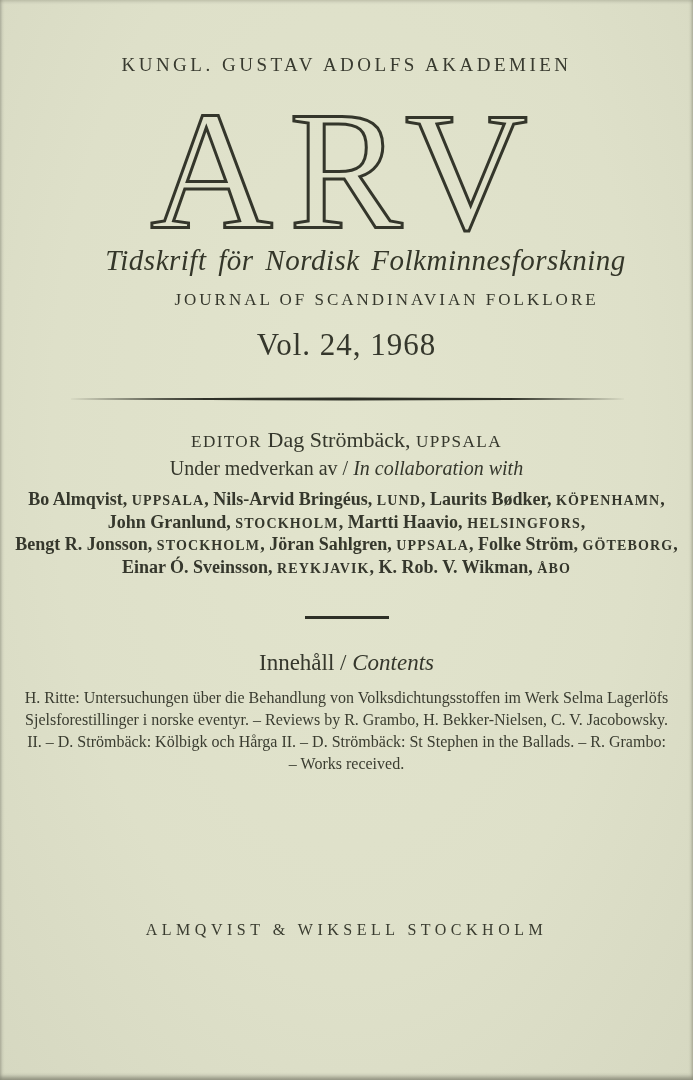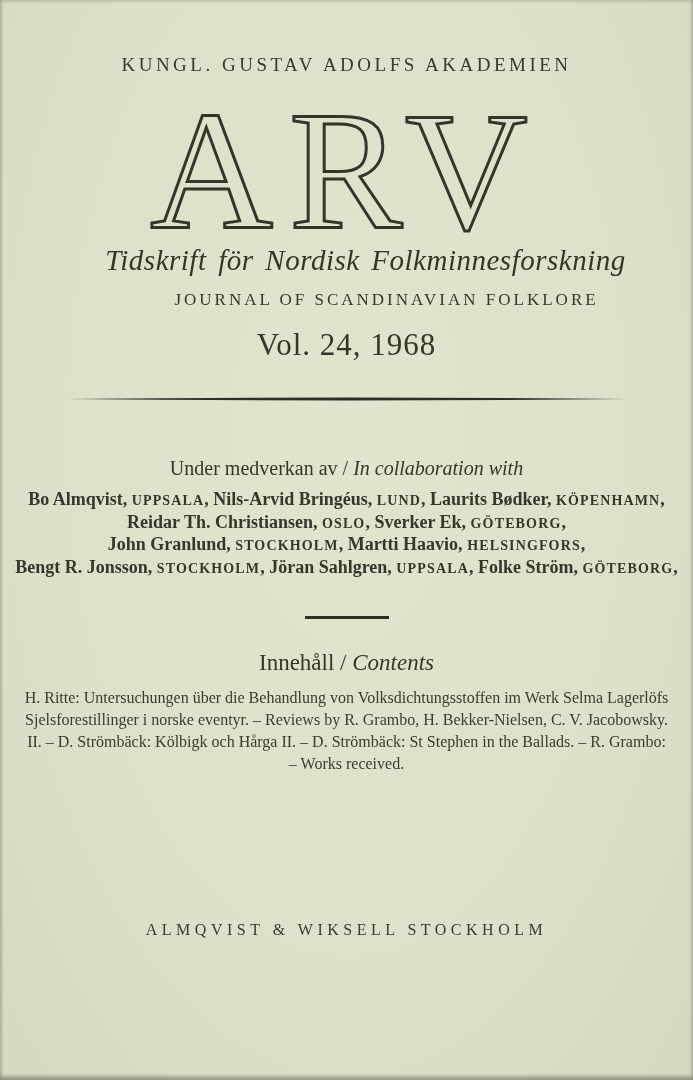--- a/index.html
+++ b/index.html
@@ -108,28 +108,29 @@
   <div class="abs subtitle-en">JOURNAL OF SCANDINAVIAN FOLKLORE</div>
 
   <div class="abs volume">Vol. 24, 1968</div>
 
   <div class="abs swell-rule">
     <svg width="560" height="6" viewBox="0 0 560 6">
       <path d="M0,3 Q280,0.2 560,3 Q280,5.8 0,3 Z" fill="#2e3027"></path>
     </svg>
   </div>
 
+  <div class="abs editor-line"><span class="seg-sc">EDITOR </span><span class="seg-rm">Dag Strömbäck, </span><span class="seg-sc">UPPSALA</span></div>
 
   <div class="abs medverkan-line"><span class="seg-rm">Under medverkan av / </span><span class="seg-it">In collaboration with</span></div>
 
   <div class="abs collab">
     <div><span class="seg-rm">Bo Almqvist, </span><span class="seg-sc">UPPSALA</span><span class="seg-rm">, Nils-Arvid Bringéus, </span><span class="seg-sc">LUND</span><span class="seg-rm">, Laurits Bødker, </span><span class="seg-sc">KÖPENHAMN</span><span class="seg-rm">,</span></div>
-    <div><span class="seg-rm">Reidar Th. Christiansen, </span><span class="seg-sc">OSLO</span><span class="seg-rm">, Sverker Ek, </span><span class="seg-sc">GÖTEBORG</span><span class="seg-rm">,</span></div>
     <div><span class="seg-rm">John Granlund, </span><span class="seg-sc">STOCKHOLM</span><span class="seg-rm">, Martti Haavio, </span><span class="seg-sc">HELSINGFORS</span><span class="seg-rm">,</span></div>
     <div><span class="seg-rm">Bengt R. Jonsson, </span><span class="seg-sc">STOCKHOLM</span><span class="seg-rm">, Jöran Sahlgren, </span><span class="seg-sc">UPPSALA</span><span class="seg-rm">, Folke Ström, </span><span class="seg-sc">GÖTEBORG</span><span class="seg-rm">,</span></div>
+    <div><span class="seg-rm">Einar Ó. Sveinsson, </span><span class="seg-sc">REYKJAVIK</span><span class="seg-rm">, K. Rob. V. Wikman, </span><span class="seg-sc">ÅBO</span></div>
   </div>
 
   <div class="short-rule"></div>
 
   <div class="abs innehall"><span class="seg-rm">Innehåll / </span><span class="seg-it">Contents</span></div>
 
   <div class="abs contents-par">
     <div>H. Ritte: Untersuchungen über die Behandlung von Volksdichtungsstoffen im Werk Selma Lagerlöfs</div>
     <div>Sjelsforestillinger i norske eventyr. – Reviews by R. Grambo, H. Bekker-Nielsen, C. V. Jacobowsky.</div>
     <div>II. – D. Strömbäck: Kölbigk och Hårga II. – D. Strömbäck: St Stephen in the Ballads. – R. Grambo:</div>

